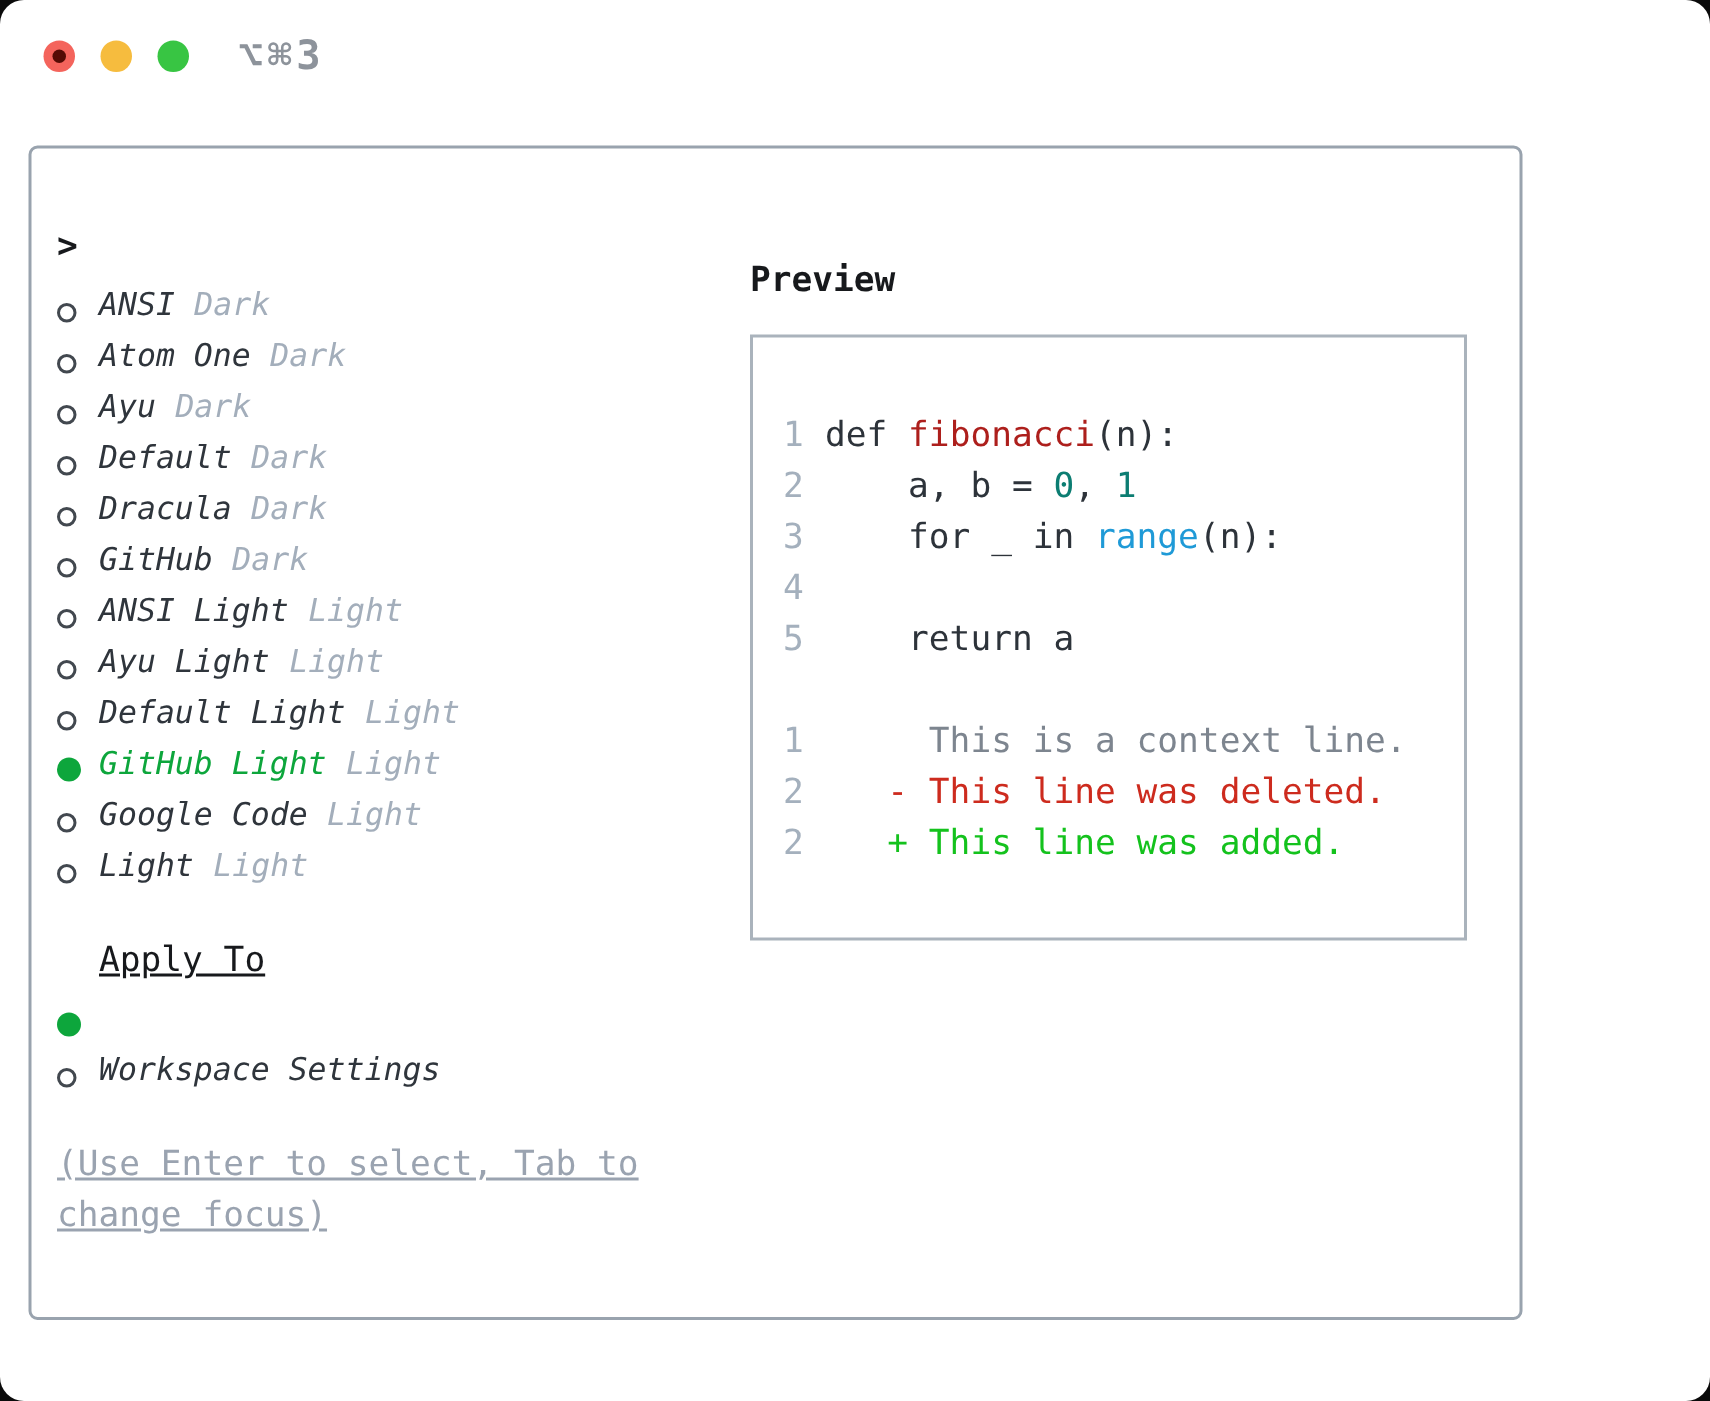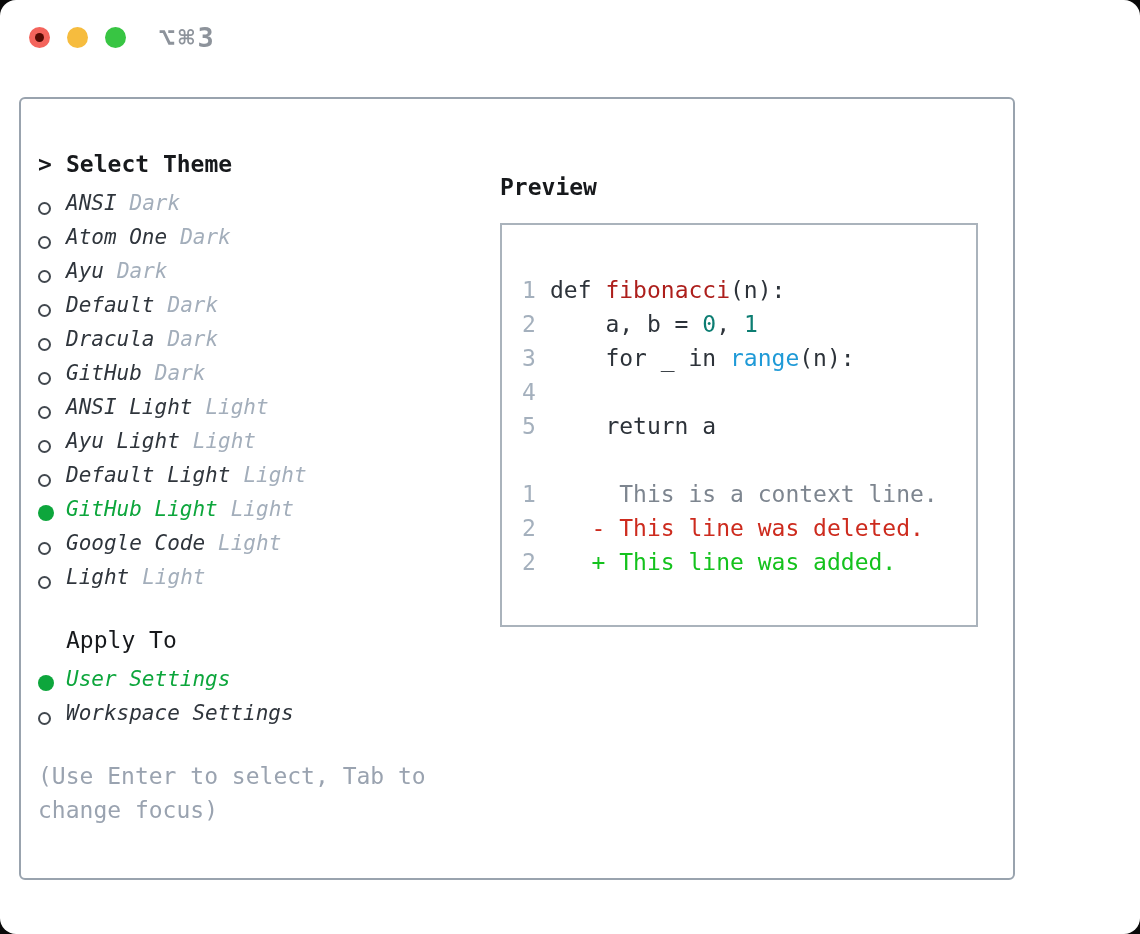--- a/index.html
+++ b/index.html
@@ -40,30 +40,30 @@
     border:2px solid var(--panel-border);
     border-radius:6px;
     background:#ffffff;
     display:flex;
     padding:48px 0 0 17px;
   }
   .left-col{width:462px;flex:none;}
   .right-col{flex:1;min-width:0;}
   .row{height:34px;display:flex;align-items:flex-end;font-size:21px;font-style:italic;}
   .section-header{height:34px;display:flex;align-items:center;font-size:23px;font-weight:bold;color:var(--header-black);}
-  .section-header.plain{font-weight:normal;padding-left:28px;}
+  .section-header.plain{font-weight:normal;padding-left:28px;text-decoration:underline;}
   .prompt{display:inline-block;width:28px;font-weight:bold;color:var(--header-black);}
   .radio-cell{width:28px;flex:none;display:flex;align-items:center;}
   .radio{width:13px;height:13px;border-radius:50%;border:2.5px solid var(--radio-ring);box-sizing:border-box;}
   .radio.on{width:16px;height:16px;border:none;background:var(--accent-green);}
   .item-label{color:var(--item-text);white-space:pre;}
   .item-label.selected{color:var(--accent-green);}
   .item-tag{color:var(--tag-gray);margin-left:13px;white-space:pre;}
   .spacer{height:34px;}
-  .help{font-size:23px;line-height:34px;color:var(--help-gray);margin-top:34px;}
+  .help{font-size:23px;line-height:34px;color:var(--help-gray);margin-top:34px;text-decoration:underline;}
   
   .preview-header{height:34px;display:flex;align-items:center;font-size:23px;font-weight:bold;color:var(--header-black);margin-top:23px;}
   .preview-box{
     margin-top:19px;
     width:478px;height:404px;
     box-sizing:border-box;
     border:2px solid var(--preview-border);
     background:#ffffff;
     padding:48px 0 0 20px;
     overflow:hidden;
@@ -93,21 +93,20 @@
       <span class="light green"></span>
     </div>
     <div class="win-title">⌥⌘3</div>
   </div>
 
   <div class="panel">
 
     <div class="left-col">
       <div class="section-header">
         <span class="prompt">&gt;</span>
-        <span>Select Theme</span>
       </div>
 
       <div id="theme-list">
           <div class="row">
             <span class="radio-cell">
               <span class="radio"></span>
             </span>
             <span class="item-label">ANSI</span>
             <span class="item-tag">Dark</span>
           </div>
@@ -192,21 +191,20 @@
 
       <div class="spacer"></div>
 
       <div class="section-header plain">Apply To</div>
 
       <div id="apply-list">
           <div class="row">
             <span class="radio-cell">
               <span class="radio on"></span>
             </span>
-            <span class="item-label selected">User Settings</span>
           </div>
           <div class="row">
             <span class="radio-cell">
               <span class="radio"></span>
             </span>
             <span class="item-label">Workspace Settings</span>
           </div>
         </div>
 
       <div class="help">

